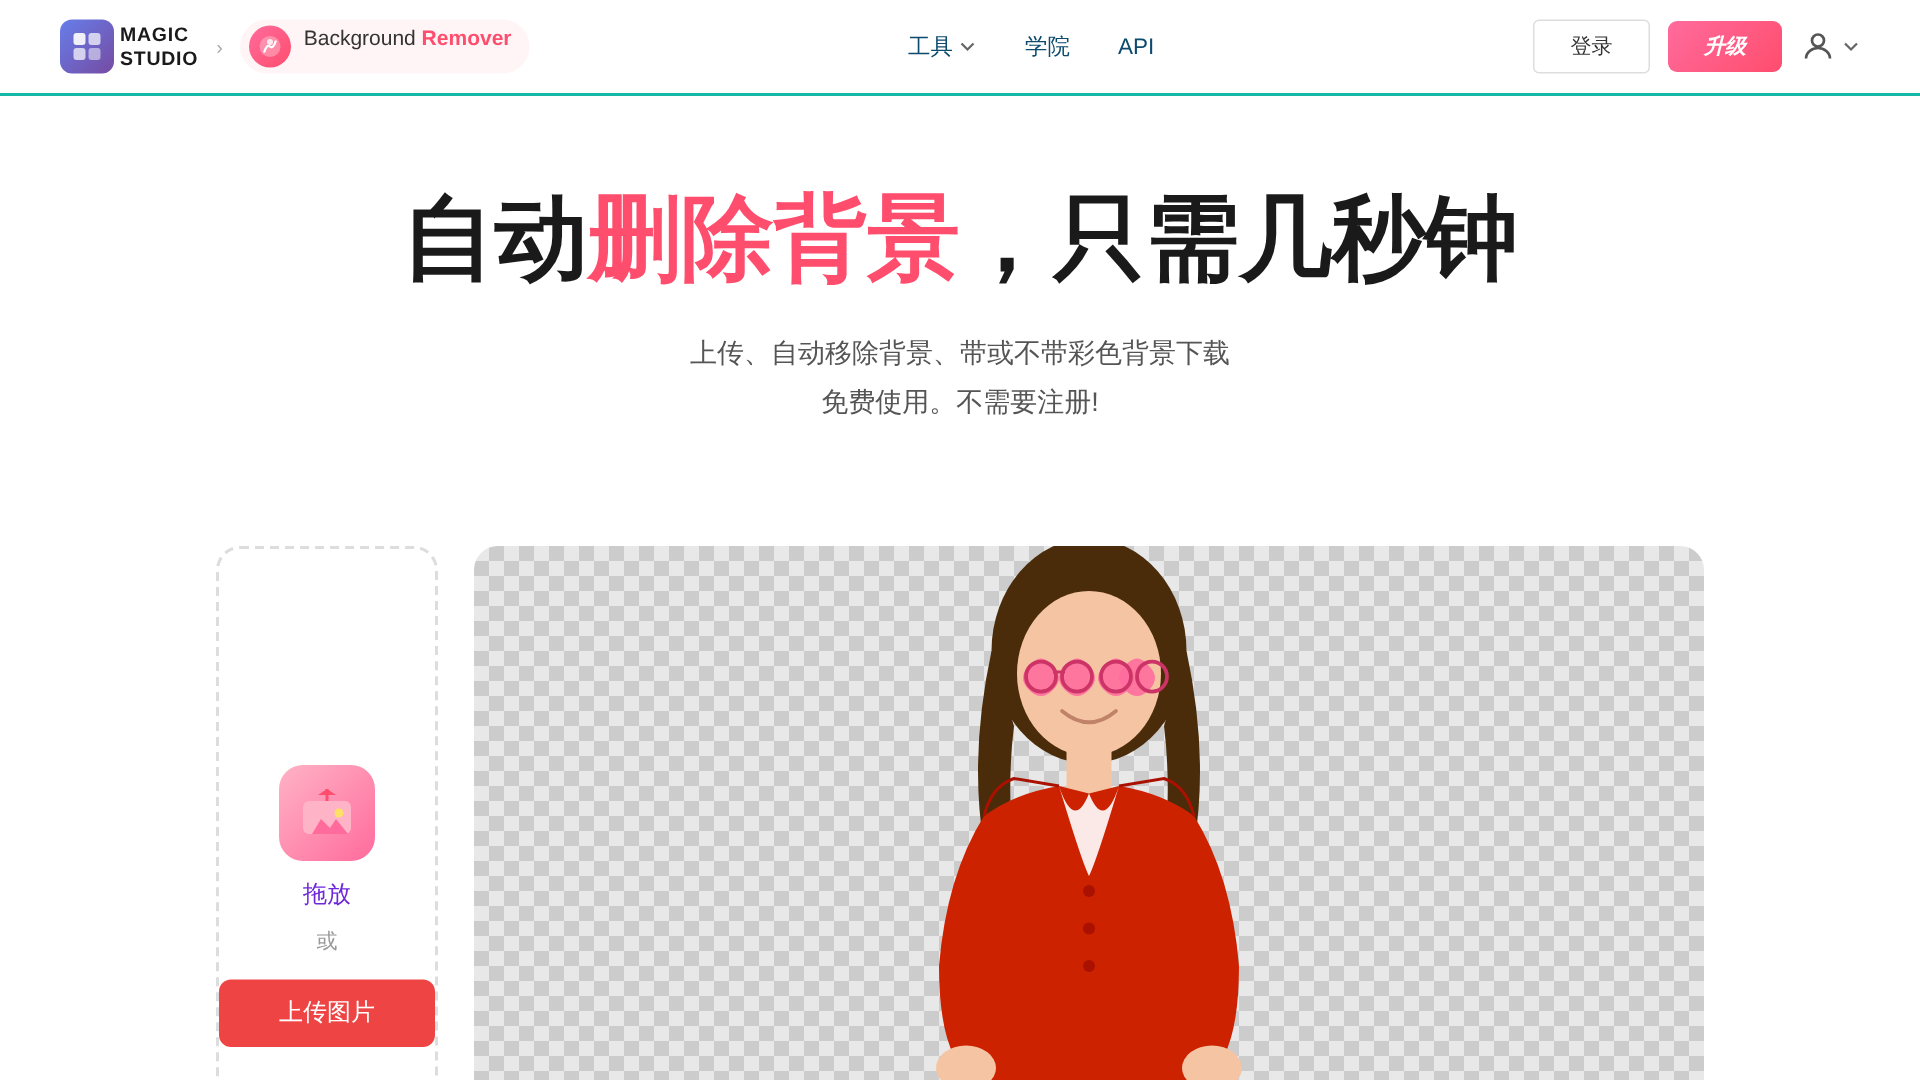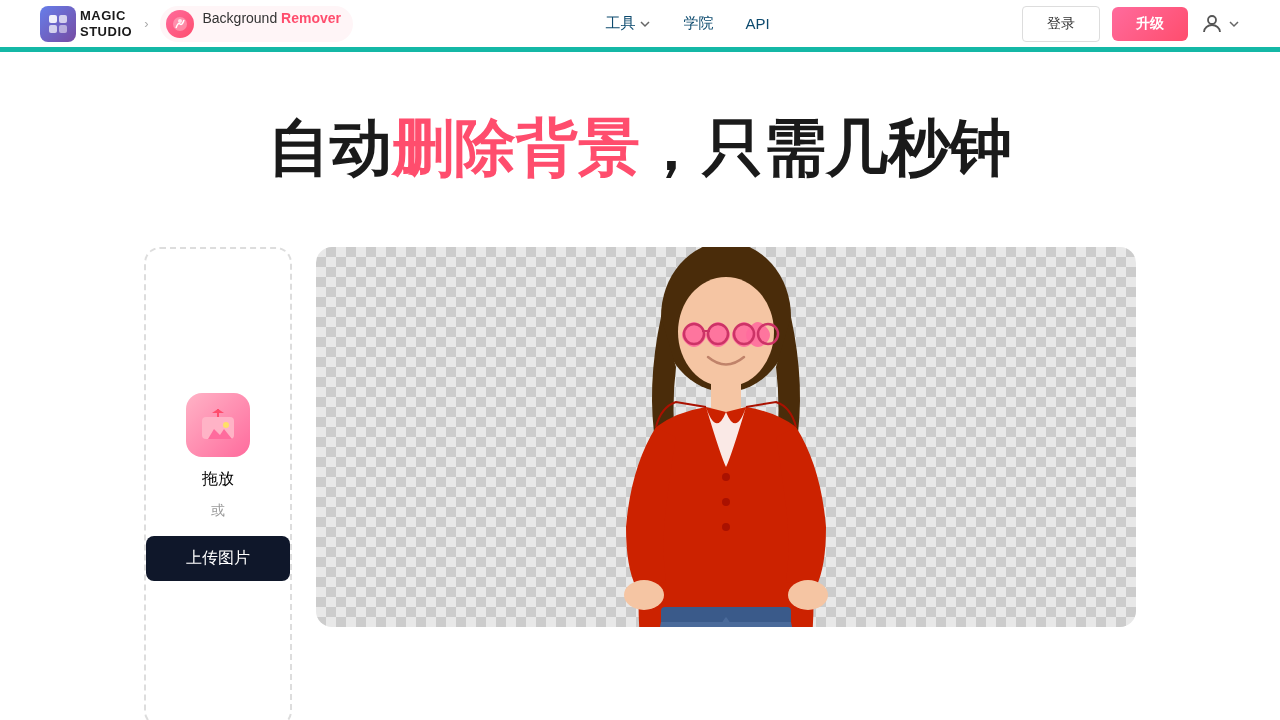--- a/index.html
+++ b/index.html
@@ -1,21 +1,21 @@
 <!DOCTYPE html>
 <html><head>
   <meta charset="utf-8">
   <style>
     * { margin: 0; padding: 0; box-sizing: border-box; }
     body { font-family: -apple-system, BlinkMacSystemFont, 'PingFang SC', 'Microsoft YaHei', sans-serif; background: #fff; width: 1280px; min-height: 720px; overflow-x: hidden; }
 
     
     .navbar {
       display: flex; align-items: center; justify-content: space-between;
-      padding: 16px 40px; height: 52px; border-bottom: 5px solid #14b8a6;
+      padding: 16px 40px; height: 64px; border-bottom: 2px solid #14b8a6;
       position: sticky; top: 0; background: #fff; z-index: 100;
     }
     .nav-left { display: flex; align-items: center; gap: 8px; }
     .logo-magic {
       display: flex; align-items: center; gap: 4px;
       font-weight: 700; font-size: 15px; color: #1a1a1a;
     }
     .logo-magic-icon {
       width: 36px; height: 36px; background: linear-gradient(135deg, #667eea, #764ba2);
       border-radius: 8px; display: flex; align-items: center; justify-content: center;
@@ -38,21 +38,21 @@
       text-decoration: none;
     }
     .nav-right { display: flex; align-items: center; gap: 12px; }
     .btn-login {
       padding: 8px 24px; border: 1px solid #ddd; border-radius: 4px;
       font-size: 14px; cursor: pointer; background: #fff; color: #333;
     }
     .btn-upgrade {
       padding: 8px 24px; border: none; border-radius: 6px;
       font-size: 14px; cursor: pointer; background: linear-gradient(135deg, #ff6b9d, #ff4d6d);
-      color: #fff; font-weight: 600;
+      color: #fff; font-weight: 600; font-style: italic;
     }
     .nav-user { display: flex; align-items: center; gap: 4px; cursor: pointer; color: #555; font-size: 22px; }
 
     
     .hero {
       text-align: center; padding: 60px 60px 40px;
     }
     .hero-title {
       font-size: 62px; font-weight: 800; color: #1a1a1a; line-height: 1.15; margin-bottom: 24px;
     }
@@ -73,24 +73,24 @@
       gap: 12px; cursor: pointer; background: #fff;
       position: relative;
     }
     .upload-icon {
       width: 64px; height: 64px;
       background: linear-gradient(135deg, #ffb3c6, #ff6b9d);
       border-radius: 16px;
       display: flex; align-items: center; justify-content: center;
       font-size: 28px;
     }
-    .upload-drag-text { font-size: 16px; color: #000000; font-weight: 500; }
+    .upload-drag-text { font-size: 16px; color: #6d28d9; font-weight: 500; }
     .upload-or-text { font-size: 14px; color: #999; }
     .btn-upload {
-      padding: 12px 40px; background: #0f172a; color: #fff;
+      padding: 12px 40px; background: #ef4444; color: #fff;
       border: none; border-radius: 8px; font-size: 16px; cursor: pointer; font-weight: 500;
       margin-top: 4px;
     }
 
     
     .preview-area {
       flex: 1; min-height: 380px; border-radius: 16px; overflow: hidden;
       background-image:
         linear-gradient(45deg, #ccc 25%, transparent 25%),
         linear-gradient(-45deg, #ccc 25%, transparent 25%),
@@ -166,20 +166,24 @@
         <path d="M2 4 L6 8 L10 4" stroke="#666" stroke-width="1.5" fill="none"></path>
       </svg>
     </div>
   </div>
 </nav>
 
 <section class="hero">
   <h1 class="hero-title">
     <span>自动</span><span class="highlight">删除背景</span><span>，只需几秒钟</span>
   </h1>
+  <p class="hero-subtitle">
+    <span>上传、自动移除背景、带或不带彩色背景下载</span><br>
+    <span>免费使用。不需要注册!</span>
+  </p>
 </section>
 
 <div class="main-content">
 
   <div style="display:flex; flex-direction:column; align-items:flex-start;">
     <div class="upload-area">
       <div class="upload-icon">
         <svg width="36" height="36" viewBox="0 0 36 36" fill="none">
           <rect x="2" y="10" width="32" height="22" rx="4" fill="#ffb3c6"></rect>
           <path d="M8 32 L14 22 L20 28 L24 22 L32 32" fill="#ff6b9d"></path>

